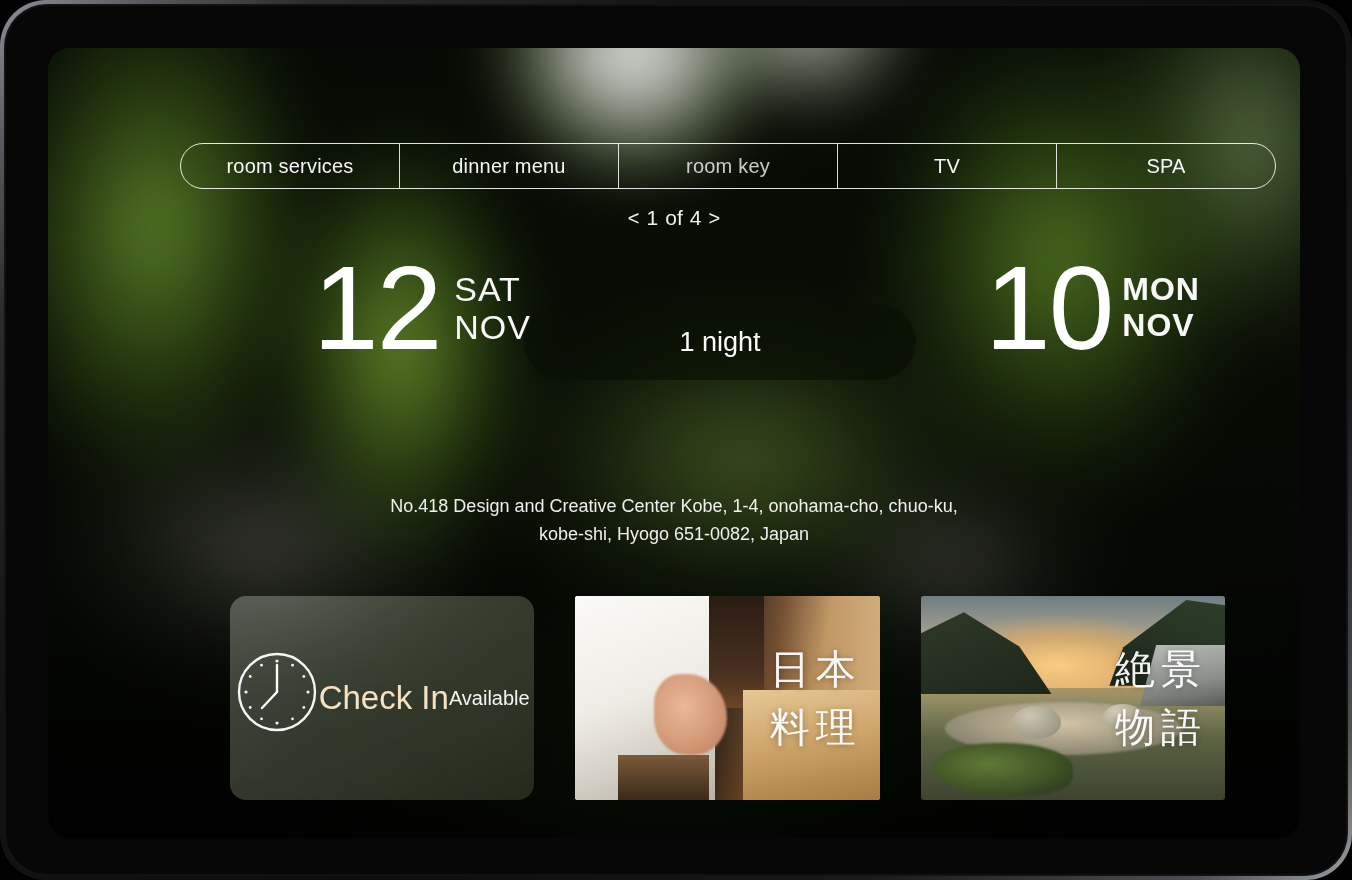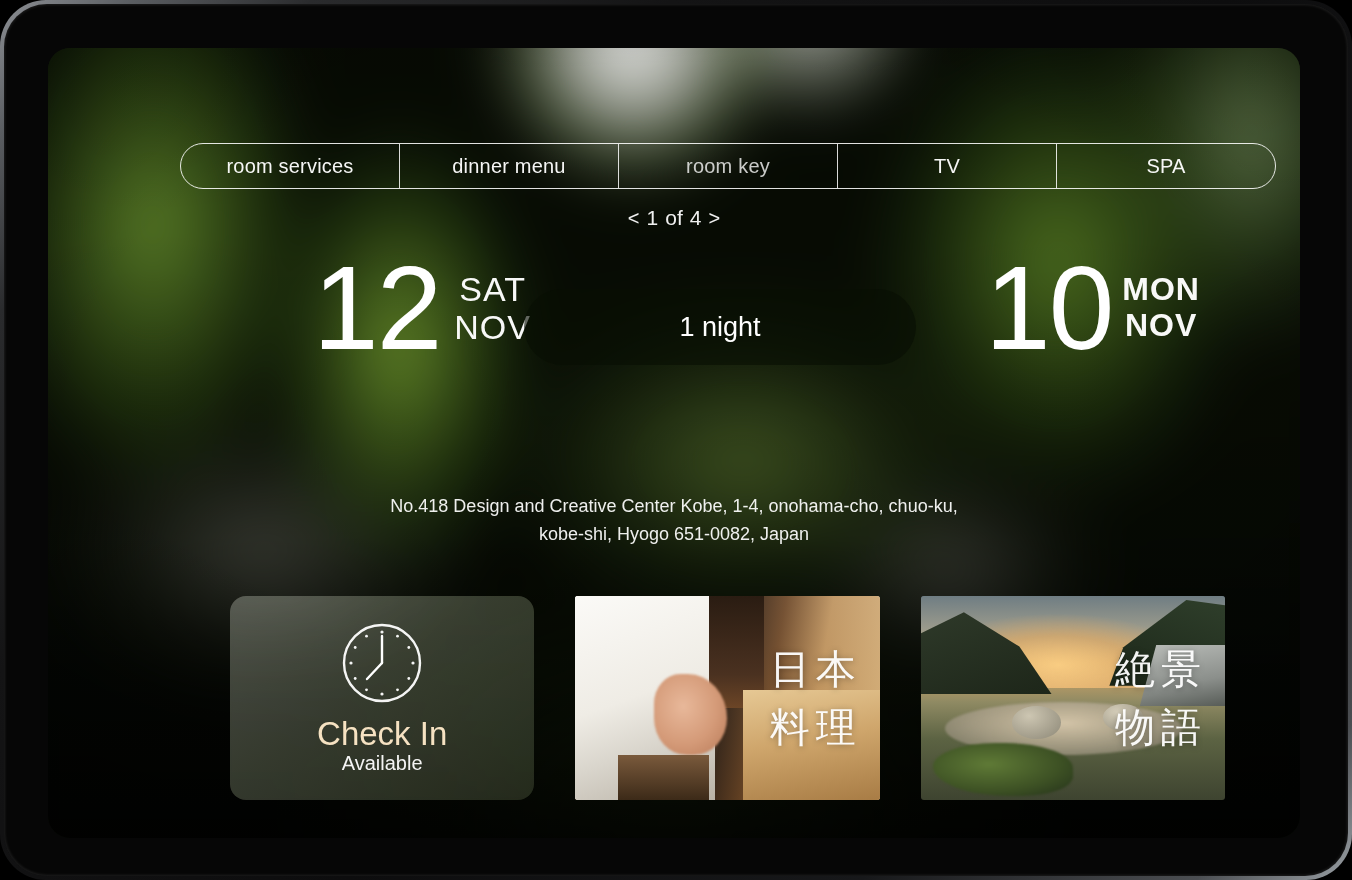--- a/index.html
+++ b/index.html
@@ -91,30 +91,29 @@
   #date-in{ left:218px; }
   #date-out{ left:890px; }
   .date-num{
     font-size:118px; font-weight:100; line-height:.92;
     color:#ffffff; letter-spacing:-2px;margin-left:47px;
   }
   .date-meta{
     margin-left:14px; display:flex; flex-direction:column;
     font-weight:200; color:rgba(255,255,255,.97);
     line-height:1.12;
-    align-items:center;
   }
   .date-dow{ font-size:34px; letter-spacing:1px; }
   .date-mon{ font-size:34px; letter-spacing:1px; }
   #date-out .date-meta{ margin-left:10px; }
   #date-out .date-dow, #date-out .date-mon{ font-size:32px;font-weight:bold; }
 
   
   #nights-pill{
-    position:absolute; left:476px; top:241px; width:392px; height:76px;
+    position:absolute; left:476px; top:256px; width:392px; height:76px;
     border-radius:38px;
     background:rgba(8,14,4,.62);
     display:flex; align-items:center; justify-content:center;
     font-size:27px; font-weight:300; color:#ffffff;
     cursor:pointer;
   }
 
   
   #hotel-title{
     position:absolute; left:0; right:0; top:352px;
@@ -133,21 +132,21 @@
   }
   .card-row{ display:flex; gap:41px; margin-bottom:42px; }
   .card{
     width:305px; height:204px; position:relative; overflow:hidden;
     cursor:pointer;
   }
   .card.frosted{
     border-radius:16px;
     background:linear-gradient(145deg, rgba(235,240,225,.30) 0%, rgba(200,215,175,.26) 45%, rgba(150,170,120,.22) 100%);
     backdrop-filter:blur(2px);
-    display:flex; flex-direction:column; align-items:center; justify-content:center;
+    display:flex; flex-direction:row; align-items:center; justify-content:center;
   }
   .card.photo{ border-radius:3px; }
 
   
   #clock-icon{ margin-bottom:12px; }
   .card-title{
     font-size:33px; font-weight:200; color:#f6e2c2; line-height:1.05;
   }
   .card-sub{
     font-size:20px; font-weight:300; color:rgba(255,255,255,.95); 

